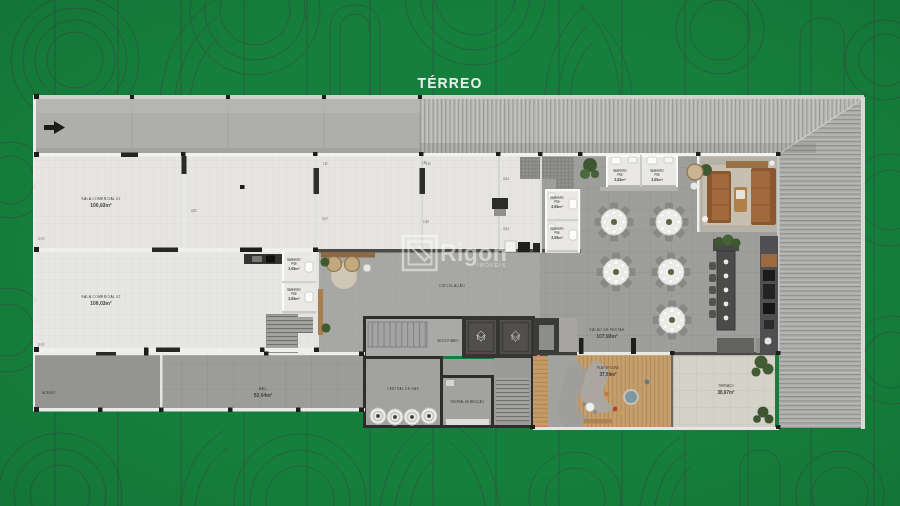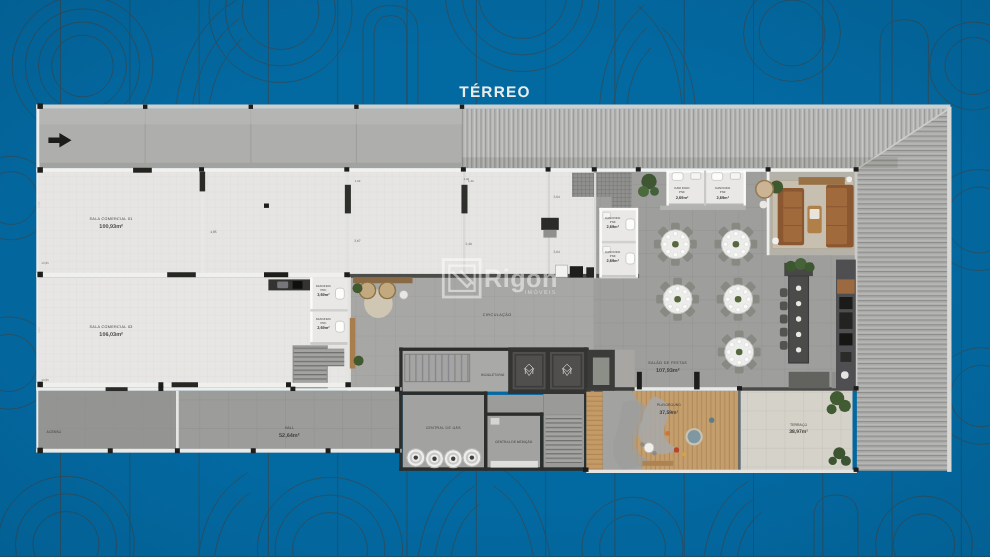--- a/index.html
+++ b/index.html
@@ -1,16 +1,16 @@
 <!DOCTYPE html>
 <html><head>
 <meta charset="utf-8">
 <style>
 html,body{margin:0;padding:0;width:900px;height:506px;overflow:hidden;background:#3a3a38;}
-#stage{position:relative;width:900px;height:506px;background:#0369a1;font-family:"Liberation Sans",sans-serif;}
+#stage{position:relative;width:900px;height:506px;background:#15803d;font-family:"Liberation Sans",sans-serif;}
 #stage svg{position:absolute;top:0;left:0;display:block;}
 .title{position:absolute;top:75px;left:0;width:900px;text-align:center;color:#ebebe9;font-size:14px;font-weight:600;letter-spacing:1.1px;}
 </style>
 </head>
 <body>
 <div id="stage">
 
 <svg width="900" height="506" viewBox="0 0 900 506">
 <defs>
 <radialGradient id="vig" cx="50%" cy="50%" r="75%">

